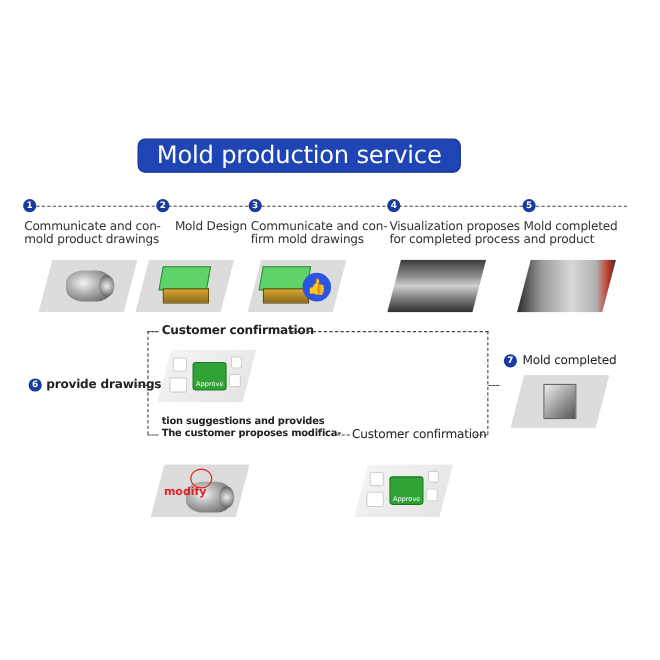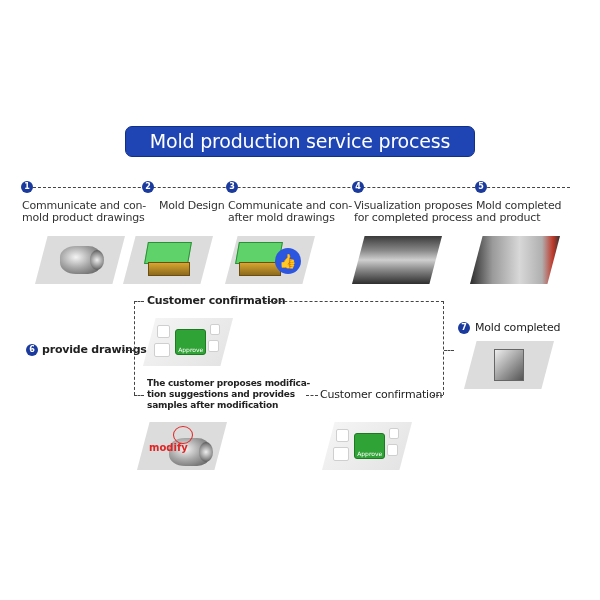--- a/index.html
+++ b/index.html
@@ -1,22 +1,22 @@
 <!DOCTYPE html>
 <html><head>
 <meta charset="utf-8">
 <style>
   * { box-sizing: border-box; margin: 0; padding: 0; }
   html, body { width: 600px; height: 600px; background: #ffffff; overflow: hidden; }
   body { position: relative; font-family: "DejaVu Sans", "Liberation Sans", sans-serif; color: #222; }
 
   .title-bar {
-    position: absolute; left: 125px; top: 126px; width: 350px; height: 31px;
+    position: absolute; left: 125px; top: 126px; width: 294px; height: 31px;
     background: #1f45b5; border: 1px solid #12308a; border-radius: 7px;
-    color: #fff; font-size: 19px; line-height: 29px; text-align: center;
+    color: #fff; font-size: 22px; line-height: 29px; text-align: center;
     font-family: "DejaVu Sans", sans-serif; letter-spacing: -0.2px;
   }
 
   .dash-h { position: absolute; height: 0; border-top: 1px dashed #444; }
   .dash-v { position: absolute; width: 0; border-left: 1px dashed #444; }
 
   .badge {
     position: absolute; width: 12px; height: 12px; border-radius: 50%;
     background: #1a3a9e; color: #fff; font-size: 8px; font-weight: bold;
     line-height: 12px; text-align: center; font-family: "DejaVu Sans", sans-serif;
@@ -119,21 +119,21 @@
   <div class="para grey"></div>
   <div class="mold-green">
     <div class="top"></div>
       <div class="base"></div>
   </div>
 </div>
 
 <div class="badge" style="left:226px; top:181px;">3</div>
 <div class="step-label" style="left:228px; top:200px;">
   <div>Communicate and con-</div>
-  <div>after mold drawings</div>
+  <div>firm mold drawings</div>
 </div>
 <div class="frame" style="left:225px; top:236px;">
   <div class="para grey"></div>
   <div class="mold-green" style="left:38%;">
     <div class="top"></div>
       <div class="base"></div>
   </div>
   <div class="thumb">👍</div>
 </div>
 
@@ -173,23 +173,22 @@
     <div class="key" style="left:74%; top:12%; width:12%; height:24%;"></div>
     <div class="key" style="left:72%; top:46%; width:12%; height:24%;"></div>
     <div class="key-green">
       <span>Approve</span>
     </div>
   </div>
 </div>
 
 <div class="dash-h" style="left:134px; top:395px; width:10px;"></div>
 <div class="step-label bold-label" style="left:147px; top:378px; font-size:9px; line-height:11px;">
+  <div>tion suggestions and provides</div>
   <div>The customer proposes modifica-</div>
-  <div>tion suggestions and provides</div>
-  <div>samples after modification</div>
 </div>
 <div class="dash-h" style="left:306px; top:395px; width:12px;"></div>
 <div class="step-label bold-label" style="left:320px; top:389px; font-weight:normal;">Customer confirmation</div>
 <div class="dash-h" style="left:432px; top:395px; width:11px;"></div>
 
 <div class="frame" style="left:137px; top:422px;">
   <div class="para grey"></div>
   <div class="motor" style="left:58%; top:62%;"></div>
   <div class="modify-circle"></div>
   <div class="modify-text">modify</div>

